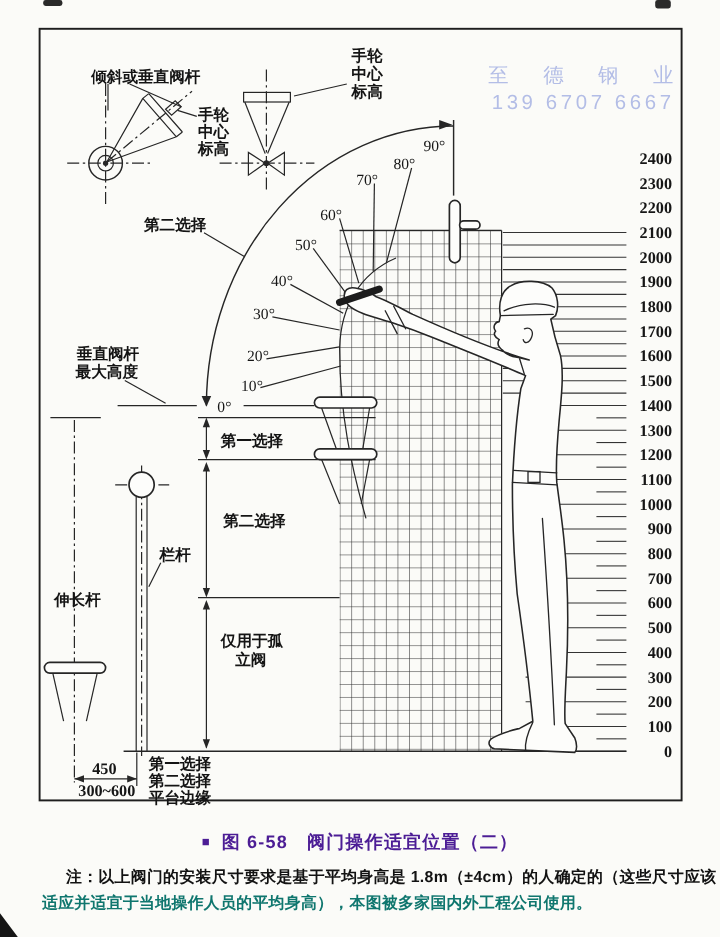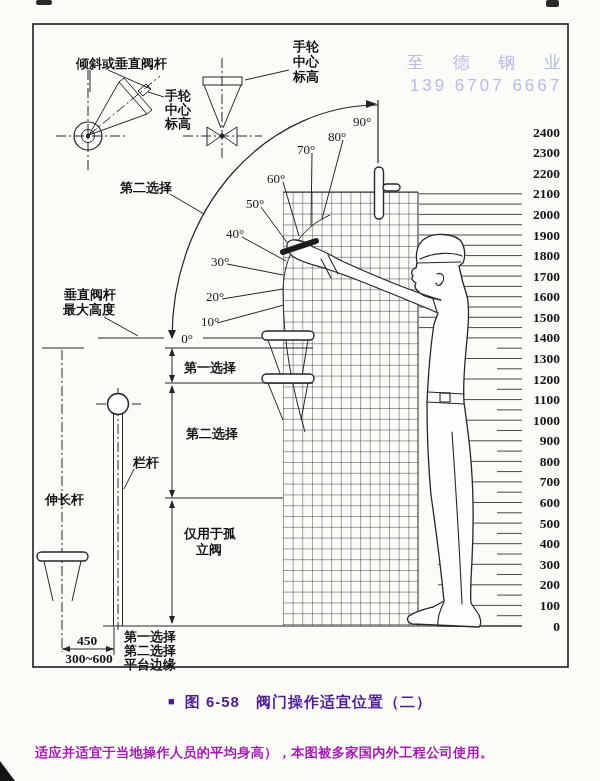--- a/index.html
+++ b/index.html
@@ -14,21 +14,21 @@
   .det{fill:none;stroke:#262626;stroke-width:1.1;stroke-linecap:round;}
   .arr{fill:#262626;stroke:none;}
   .cjk{font:600 13px "Liberation Sans",sans-serif;fill:#141414;}
   .deg{font:400 13px "Liberation Serif",serif;fill:#161616;}
   .num{font:600 13.5px "Liberation Serif",serif;fill:#161616;}
   .wm{font:400 17px "Liberation Sans",sans-serif;}
   .caption{position:absolute;top:693px;left:0;width:100%;text-align:center;
            font-weight:700;font-size:15px;color:#4c1d95;letter-spacing:1px;}
   .caption .mark{font-size:11px;vertical-align:2px;margin-right:9px;}
   .note1{position:absolute;left:55px;top:722px;font-size:13.2px;font-weight:600;color:#121212;letter-spacing:.3px;white-space:nowrap;}
-  .note2{position:absolute;left:35px;top:744px;font-size:13.2px;font-weight:600;color:#a21caf;letter-spacing:.3px;white-space:nowrap;}
+  .note2{position:absolute;left:35px;top:744px;font-size:13.2px;font-weight:600;color:#0f766e;letter-spacing:.3px;white-space:nowrap;}
   .corner-bl{position:absolute;left:0;bottom:0;width:0;height:0;
              border-left:15px solid #151515;border-top:20px solid transparent;}
   .edge-mark{position:absolute;background:#2a2a2a;border-radius:2px;}
 </style>
 </head>
 <body>
 
 <div class="page">
 
 <svg width="600" height="681" viewBox="0 0 600 681">
@@ -288,19 +288,20 @@
   <text class="num" x="87" y="645" text-anchor="middle">450</text>
   <text class="num" x="89" y="663" text-anchor="middle">300~600</text>
   <text class="cjk" x="124" y="641">第一选择</text>
   <text class="cjk" x="124" y="655">第二选择</text>
   <text class="cjk" x="124" y="669">平台边缘</text>
 </svg>
 
 <div class="caption">
   <span class="mark">■</span><span>图 6-58　阀门操作适宜位置（二）</span>
 </div>
+<div class="note1">注：以上阀门的安装尺寸要求是基于平均身高是 1.8m（±4cm）的人确定的（这些尺寸应该</div>
 <div class="note2">适应并适宜于当地操作人员的平均身高），本图被多家国内外工程公司使用。</div>
 
 <div class="corner-bl"></div>
 <div class="edge-mark" style="left:36px;top:0;width:16px;height:5px;"></div>
 <div class="edge-mark" style="left:546px;top:0;width:13px;height:7px;"></div>
 
 </div>
 
 </body></html>

